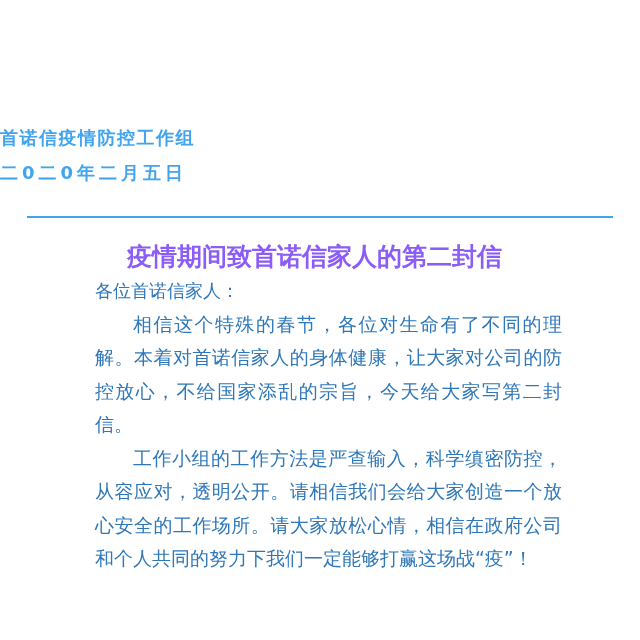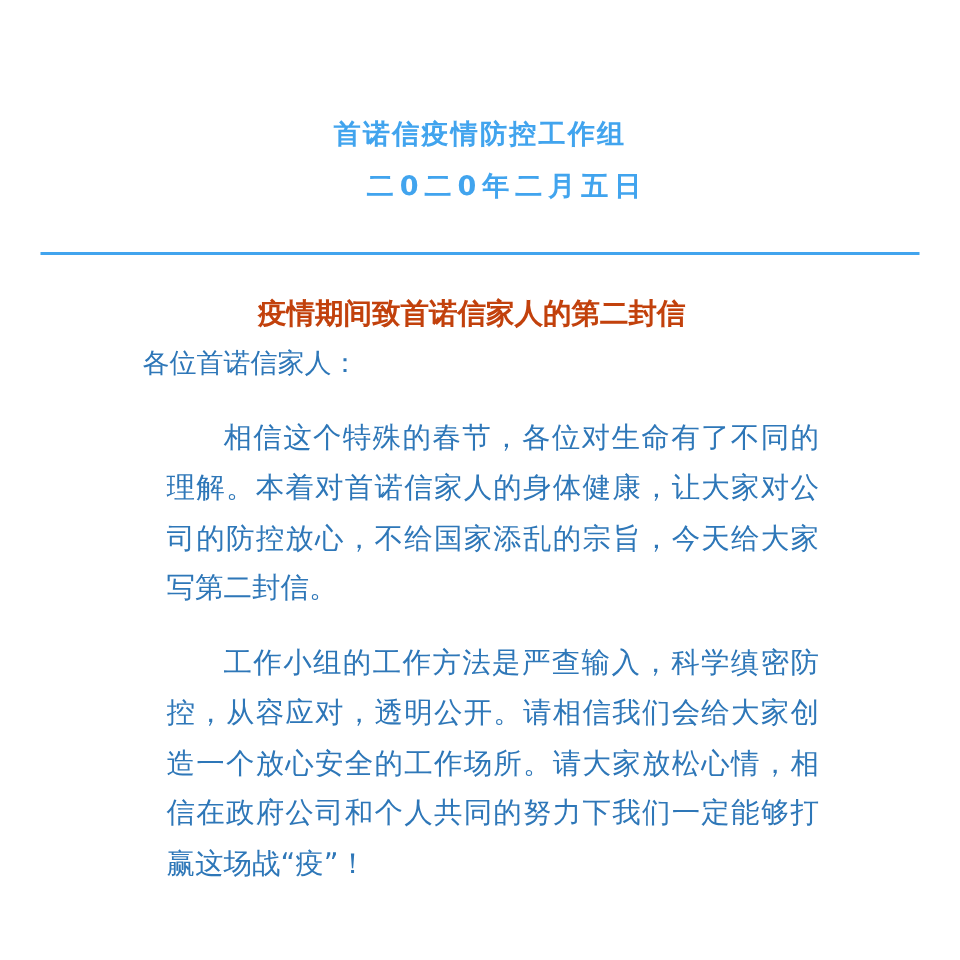--- a/index.html
+++ b/index.html
@@ -4,62 +4,61 @@
 <style>
   html, body { margin: 0; padding: 0; background: #ffffff; }
   .page {
     position: relative;
     width: 640px;
     height: 640px;
     background: #ffffff;
     overflow: hidden;
     font-family: "DejaVu Sans", "Liberation Sans", sans-serif;
   }
-  .header { text-align: center; padding-top: 77px; }
+  .header { padding-top: 77px; margin-top: 48px; }
   .org-line {
     font-size: 18px;
     font-weight: bold;
     color: #41a4ee;
     letter-spacing: 1.5px;
     line-height: 25px;
   }
   .date-line {
     font-size: 18px;
     font-weight: bold;
     color: #41a4ee;
     letter-spacing: 4px;
     line-height: 25px;
     margin-top: 10px;
-    padding-left: 36px;
   }
   .divider {
     height: 2px;
     background: #41a4ee;
     margin: 31px 27px 0 27px;
   }
   .content {
     margin: 26px 0 0 95px;
     width: 467px;
   }
   .letter-title {
-    font-size: 19px;
+    font-size: 25px;
     font-weight: bold;
-    color: #c2410c;
+    color: #8b5cf6;
     text-align: center;
     line-height: 26px;
     margin-right: 28px;
   }
   .salutation {
     margin: 4px 0 0 0;
     font-size: 18px;
     color: #2e77b8;
     line-height: 33.5px;
   }
   .para {
-    margin: 16px;
+    margin: 0;
     font-size: 19px;
     color: #2e77b8;
     line-height: 33.5px;
     text-align: justify;
     text-indent: 2em;
   }
 </style>
 </head>
 <body>
 

